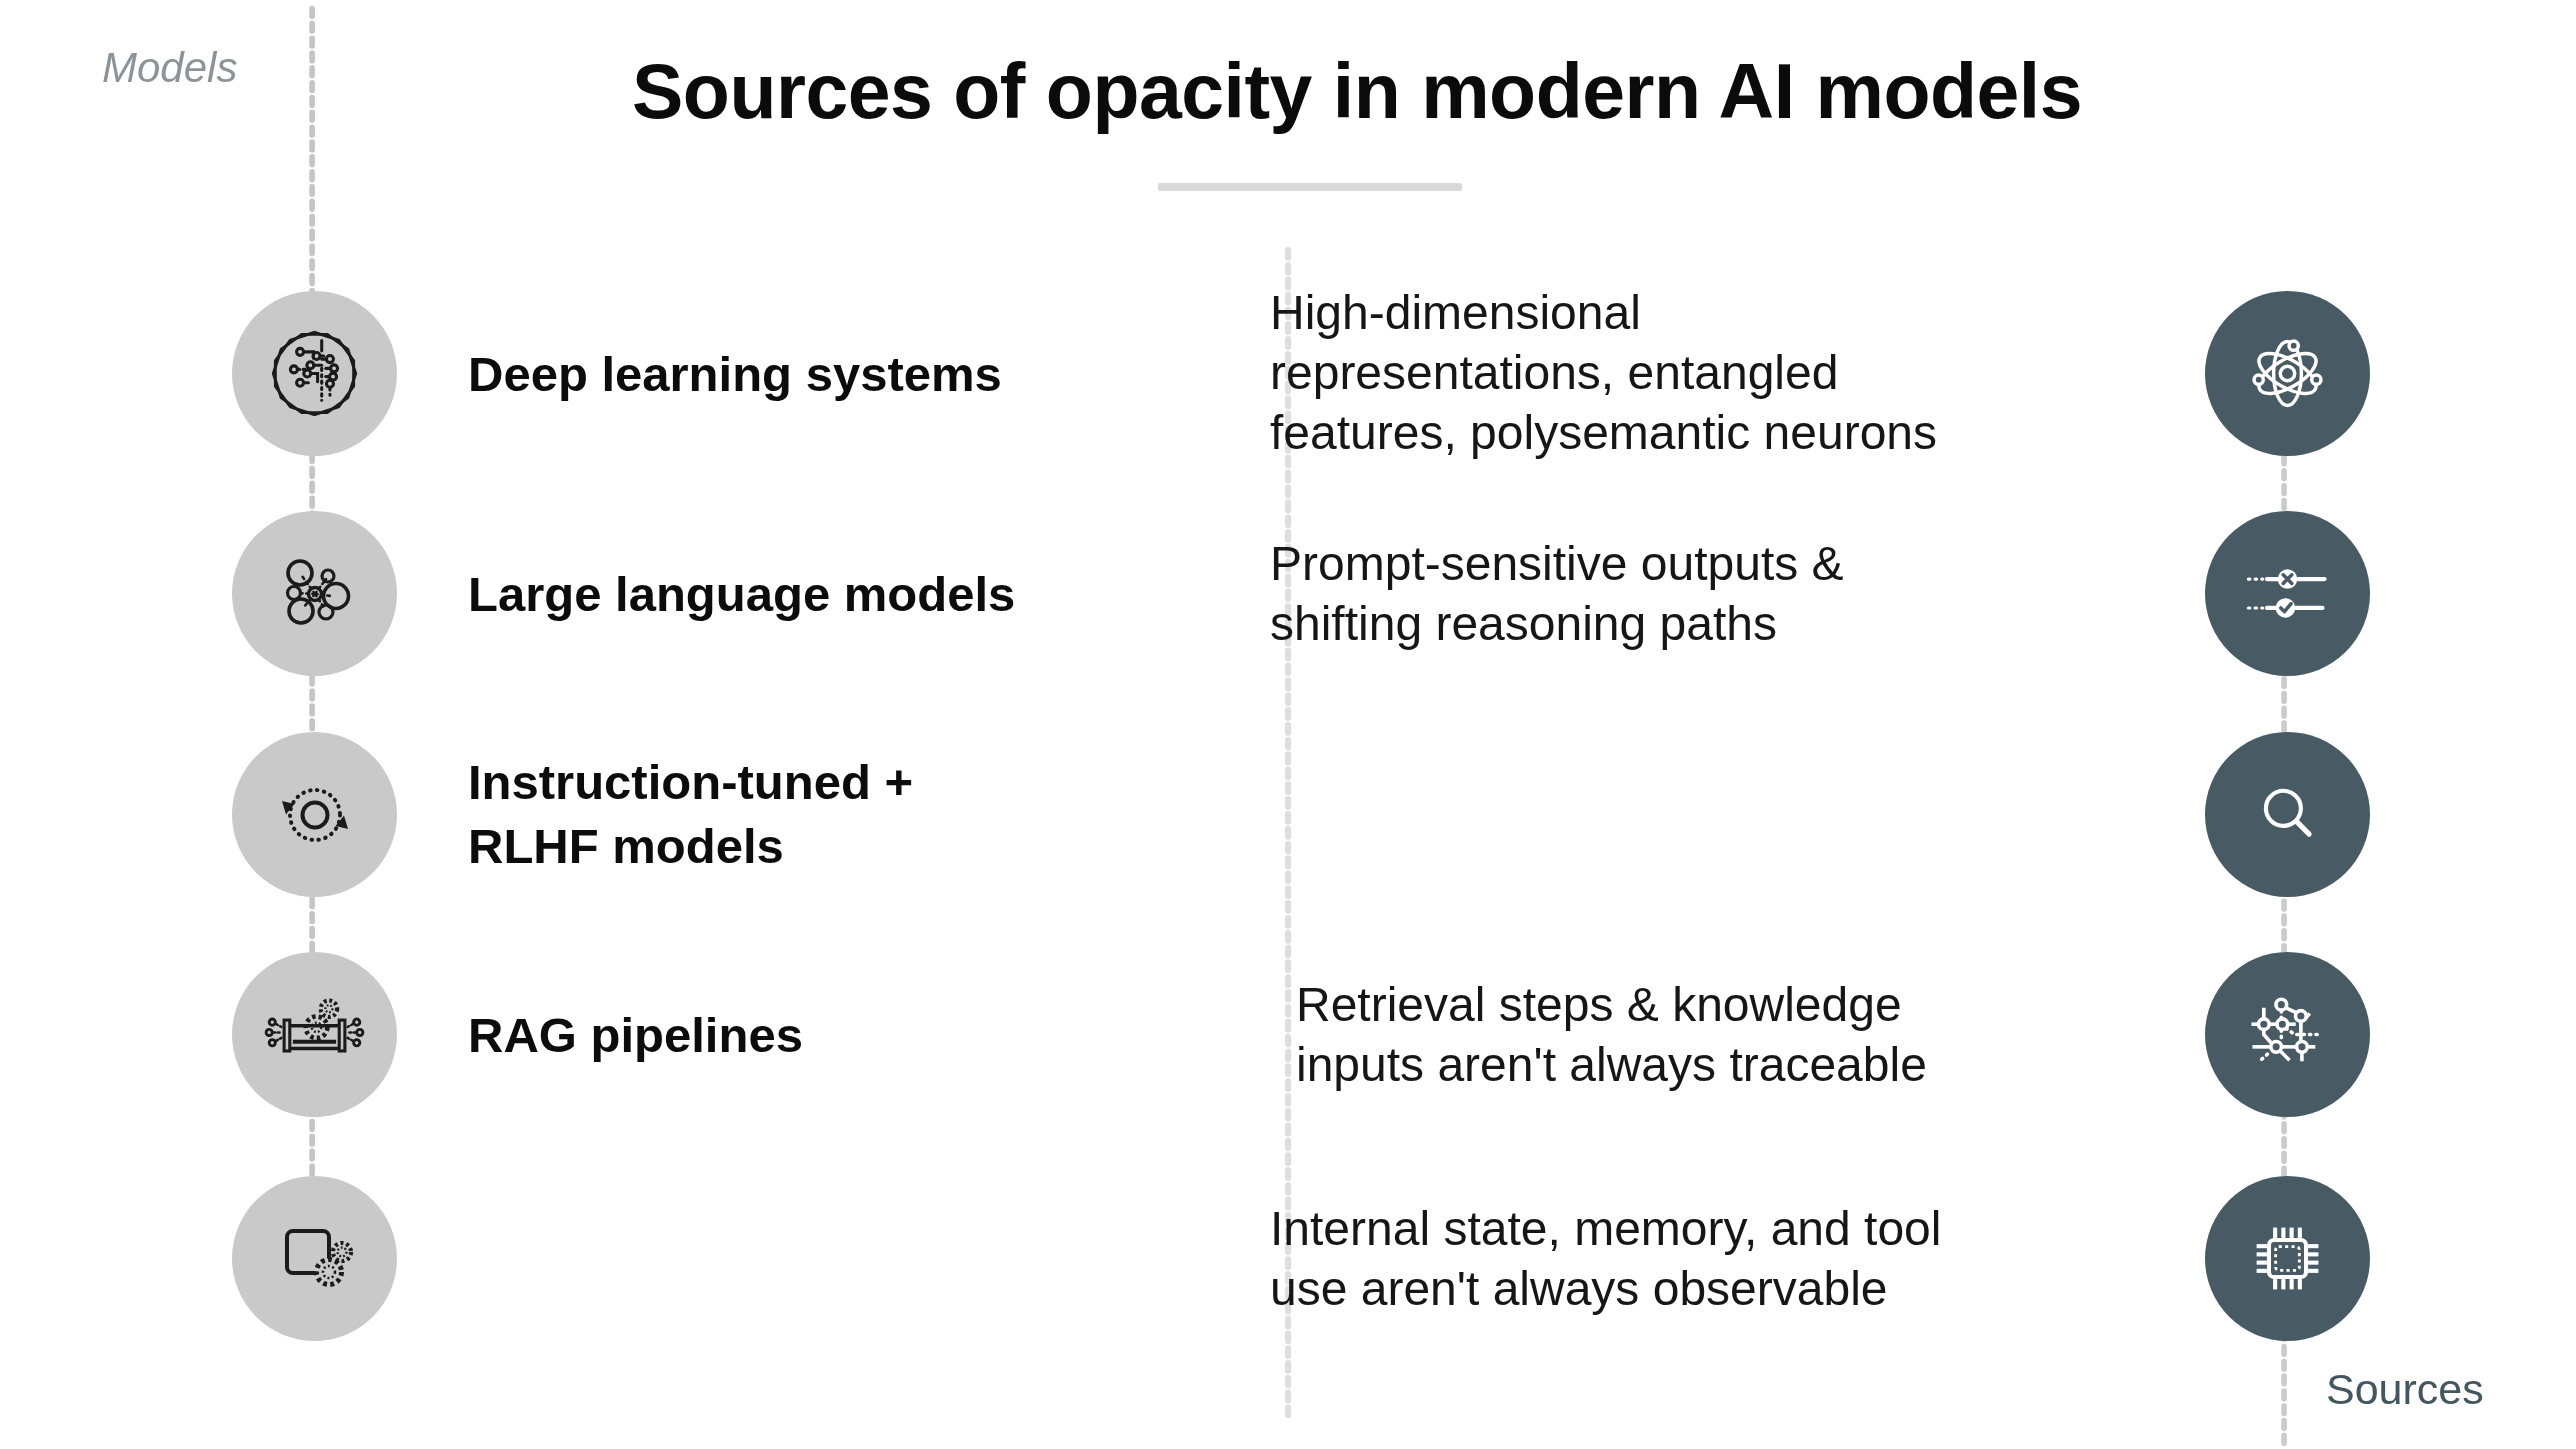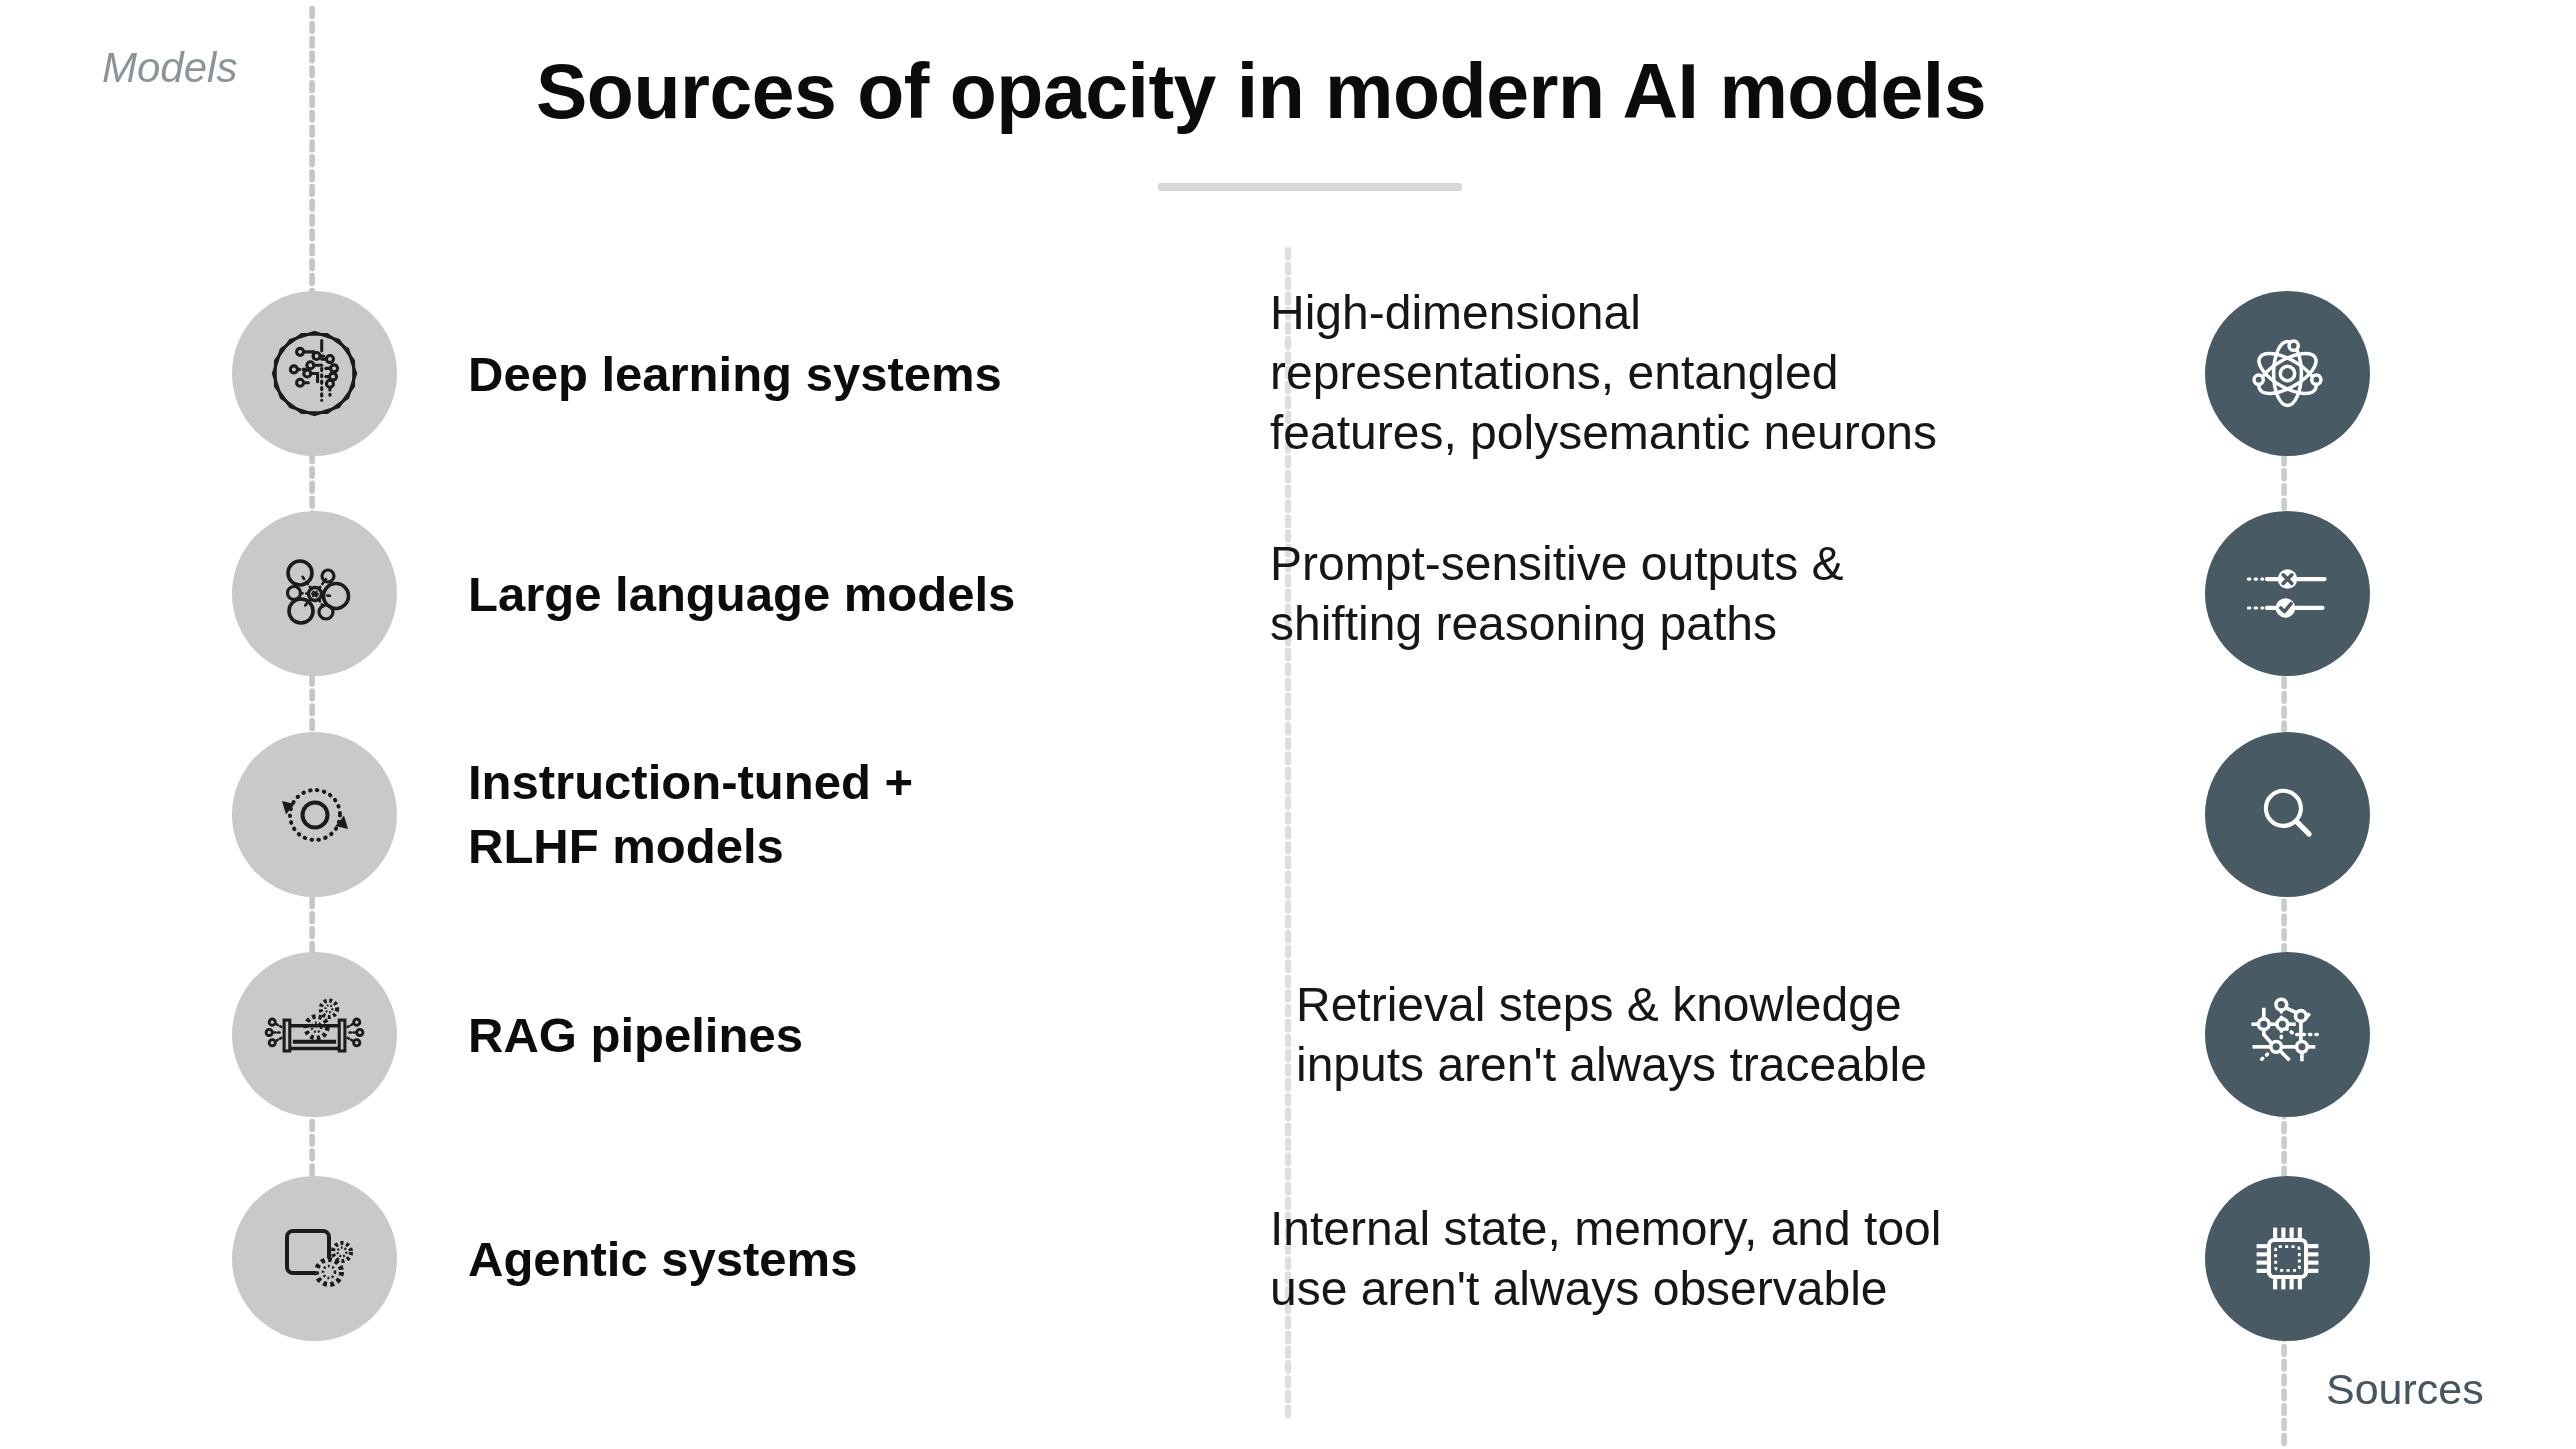--- a/index.html
+++ b/index.html
@@ -2,21 +2,21 @@
 <html style="font-size:8.2px"><head>
 <meta charset="utf-8">
 <style>
   html,body{margin:0;padding:0;background:#ffffff;}
   body{width:2576px;height:1449px;position:relative;overflow:hidden;
        font-family:"Liberation Sans","DejaVu Sans",sans-serif;}
 
   .abs{position:absolute;}
 
   
-  #title{left:536px;top:47px;width:1546px;text-align:left;
+  #title{left:536px;top:47px;width:1546px;text-align:right;
          font-size:77px;font-weight:700;color:#0b0b0b;letter-spacing:-0.5px;}
   #title-underline{left:1158px;top:183px;width:304px;height:8.2px;
                    background:#d8d8d8;border-radius:2.1px;}
 
   
   #models-label{left:102px;top:44px;font-size:42px;font-style:italic;color:#8d9499;}
   #sources-label{left:2326px;top:1365px;font-size:43px;color:#44565f;}
 
   
   .guide{pointer-events:none;}
@@ -241,21 +241,20 @@
     <svg width="100" height="100" viewBox="0 0 100 100" fill="none" stroke="#1b1b1b">
       <rect x="22" y="22" width="42" height="42" rx="6" stroke-width="4"></rect>
       <circle cx="77" cy="43" r="10" fill="#c9c9c9" stroke="none"></circle>
       <circle cx="64" cy="63" r="13.5" fill="#c9c9c9" stroke="none"></circle>
       <circle cx="77" cy="43" r="9" stroke-width="4.2" stroke-dasharray="3 2.8"></circle>
       <circle cx="77" cy="43" r="4.4" stroke-width="2.4" stroke-dasharray="1.8 2"></circle>
       <circle cx="64" cy="63" r="12.5" stroke-width="5" stroke-dasharray="3.8 3.4"></circle>
       <circle cx="64" cy="63" r="6" stroke-width="2.6" stroke-dasharray="2 2.4"></circle>
     </svg>
   </div>
-  <div class="model-label">Agentic systems</div>
   <div class="source-text">Internal state, memory, and tool
 use aren't always observable</div>
   <div class="source-circle">
     <svg width="103" height="103" viewBox="0 0 100 100" fill="none" stroke="#ffffff">
       <g stroke-width="4">
         <path d="M38 20 V30"></path>
           <path d="M46 20 V30"></path>
           <path d="M54 20 V30"></path>
           <path d="M62 20 V30"></path>
         <path d="M38 70 V80"></path>

